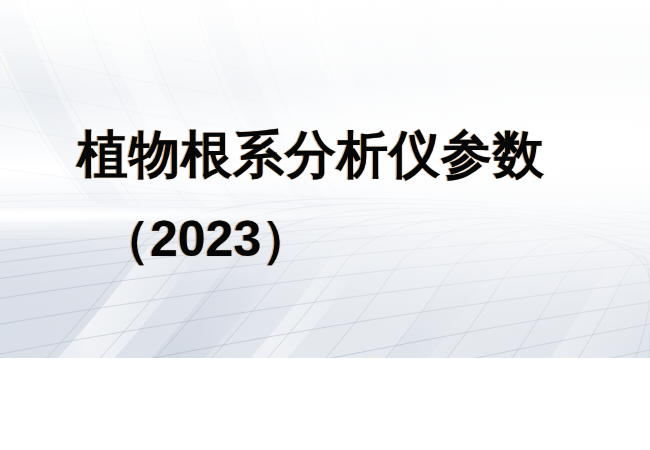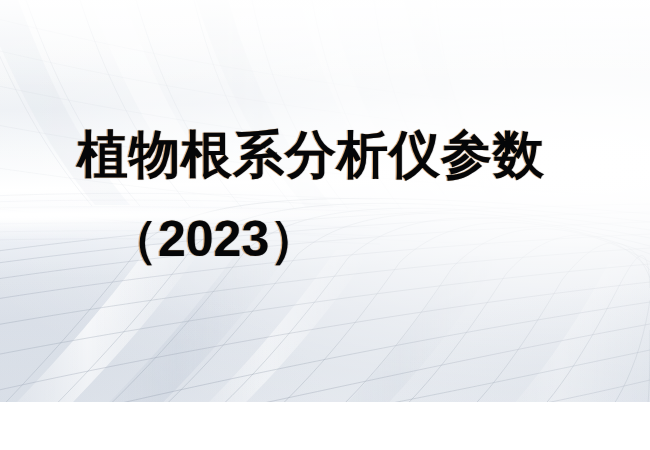--- a/index.html
+++ b/index.html
@@ -8,21 +8,21 @@
   }
   body {
     width: 650px; height: 450px;
     overflow: hidden;
     font-family: "Liberation Sans", "DejaVu Sans", sans-serif;
   }
 
   
   #slide {
     position: relative;
-    width: 650px; height: 402px;
+    width: 650px; height: 358px;
     overflow: hidden;
     background: #e2e6ec;
     isolation: isolate;
   }
 
   
   .bg-layer {
     position: absolute;
     inset: 0;
     pointer-events: none;
@@ -120,21 +120,21 @@
 
   #title-line-1 {
     left: 77px;
     top: 126px;
     font-size: 51px;
     line-height: 58px;
     letter-spacing: 1px;
   }
 
   #title-line-2 {
-    left: 108px;
+    left: 100px;
     top: 211px;
     font-size: 50px;
     line-height: 56px;
     letter-spacing: 0px;
   }
 </style>
 </head>
 <body>
 
 <div id="slide">

